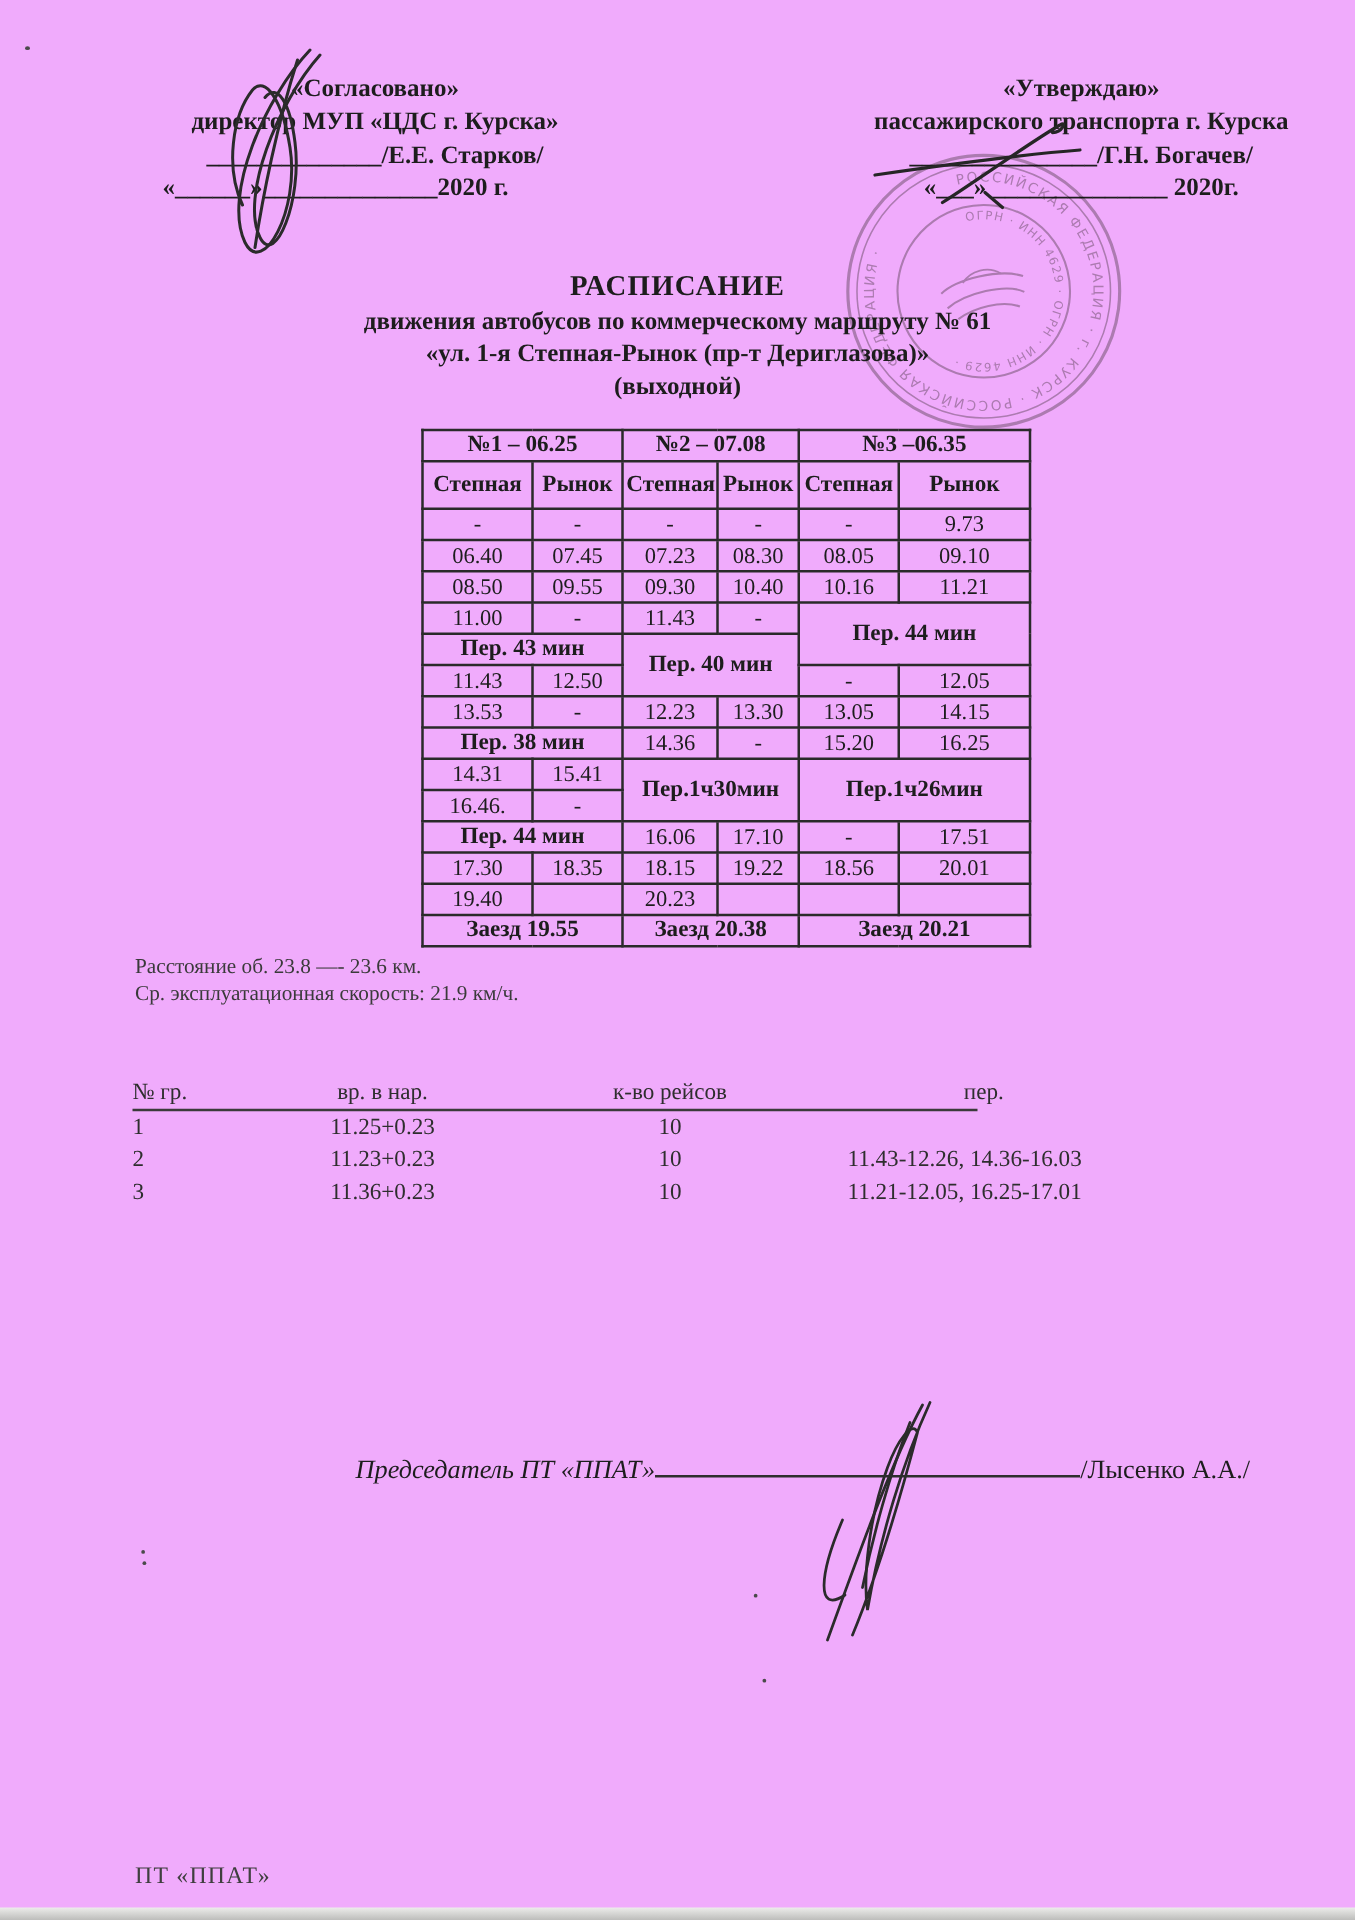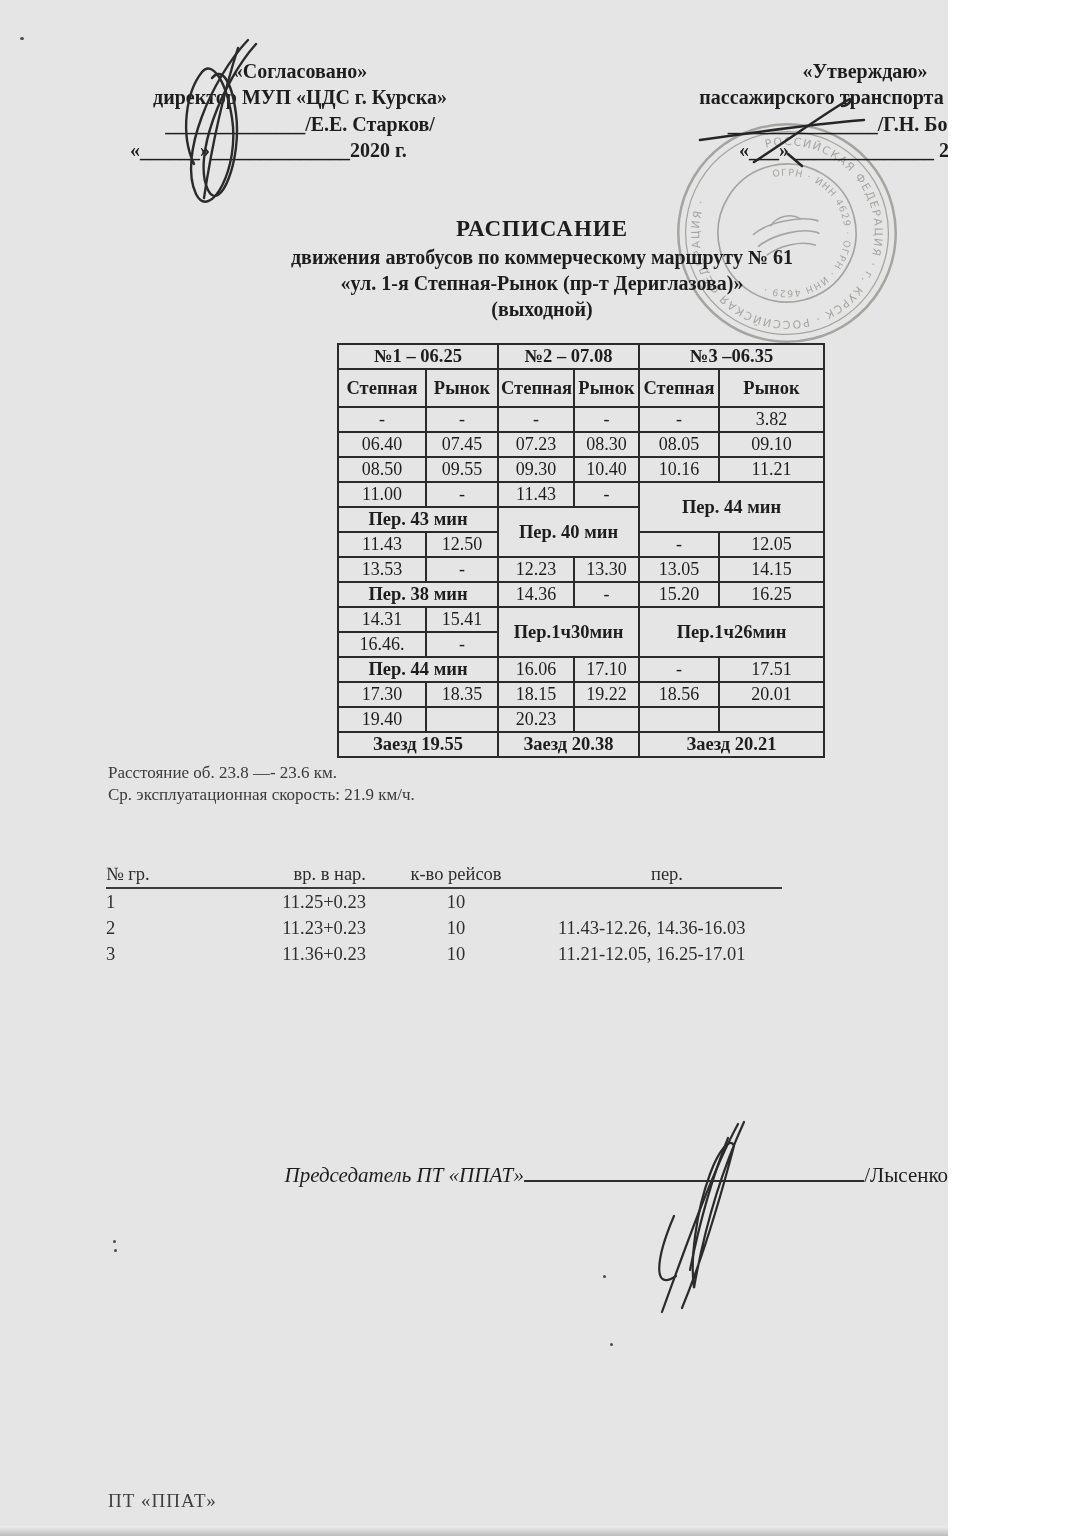--- a/index.html
+++ b/index.html
@@ -1,18 +1,18 @@
 <!DOCTYPE html>
 <html><head>
 <meta charset="utf-8">
 <style>
   html,body{margin:0;padding:0;}
   #page{
-    position:relative; width:948px; height:1536px;
-    background:#e5e5e5; overflow:hidden;
+    position:relative; width:1084px; height:1536px;
+    background:#f0abfc; overflow:hidden;
     font-family:"Liberation Serif","DejaVu Serif",serif;
     color:#1d1d1d;
   }
   .abs{position:absolute;}
   .ctr{text-align:center;}
   
   .approval{font-size:20px; font-weight:bold; line-height:1.32;}
   
   #title-block{left:82px; top:216px; width:920px; text-align:center; font-weight:bold;}
   #title-block .t1{font-size:23px; letter-spacing:1px;}
@@ -27,26 +27,26 @@
     font-size:18px; padding:0 2px; overflow:hidden; white-space:nowrap;
   }
   table.sched tr{height:25px;}
   table.sched tr:first-child{height:25px;}
   table.sched tr:nth-child(2){height:38px;}
   table.sched td.b{font-weight:bold; font-size:18.5px;margin-top:33px;}
   
   #notes{left:108px; top:762px; font-size:17px; line-height:22px; color:#3a3a3a;}
   
   #groups{left:106px; top:864px; width:810px; font-size:18.5px; color:#2e2e2e;}
-  .grow{display:grid; grid-template-columns:60px 200px 180px 1fr; align-items:end;}
+  .grow{display:grid; grid-template-columns:60px 200px 180px 1fr; align-items:end;gap:40px;}
   #groups .ghead{border-bottom:2px solid #3a3a3a; width:676px; padding-bottom:2px;}
   #groups .ghead .c4{padding-left:105px;}
   #groups .gbody .grow{height:26px; align-items:center;}
   #groups .c1{text-align:left;}
-  #groups .c2{text-align:right;}
+  #groups .c2{text-align:center;}
   #groups .c3{text-align:center;}
   #groups .c4{text-align:left; padding-left:12px; white-space:nowrap;}
   
   #chair-line{left:170px; top:1160px; width:830px; font-size:21px; white-space:nowrap;text-align:right;}
   #chair-line .lbl{font-style:italic;}
   #chair-line .fill{display:inline-block; width:340px; border-bottom:2px solid #2e2e2e; height:20px; vertical-align:baseline;}
   
   #footer-org{left:108px; top:1490px; font-size:19px; color:#3f3f3f; letter-spacing:1px;}
   
   #stamp{left:668px; top:118px; width:238px; height:230px; transform:rotate(-14deg);
@@ -142,21 +142,21 @@
             <td class="b">Рынок</td>
             <td class="b">Степная</td>
             <td class="b">Рынок</td>
           </tr>
           <tr>
             <td>-</td>
             <td>-</td>
             <td>-</td>
             <td>-</td>
             <td>-</td>
-            <td>3.82</td>
+            <td>9.73</td>
           </tr>
           <tr>
             <td>06.40</td>
             <td>07.45</td>
             <td>07.23</td>
             <td>08.30</td>
             <td>08.05</td>
             <td>09.10</td>
           </tr>
           <tr>

